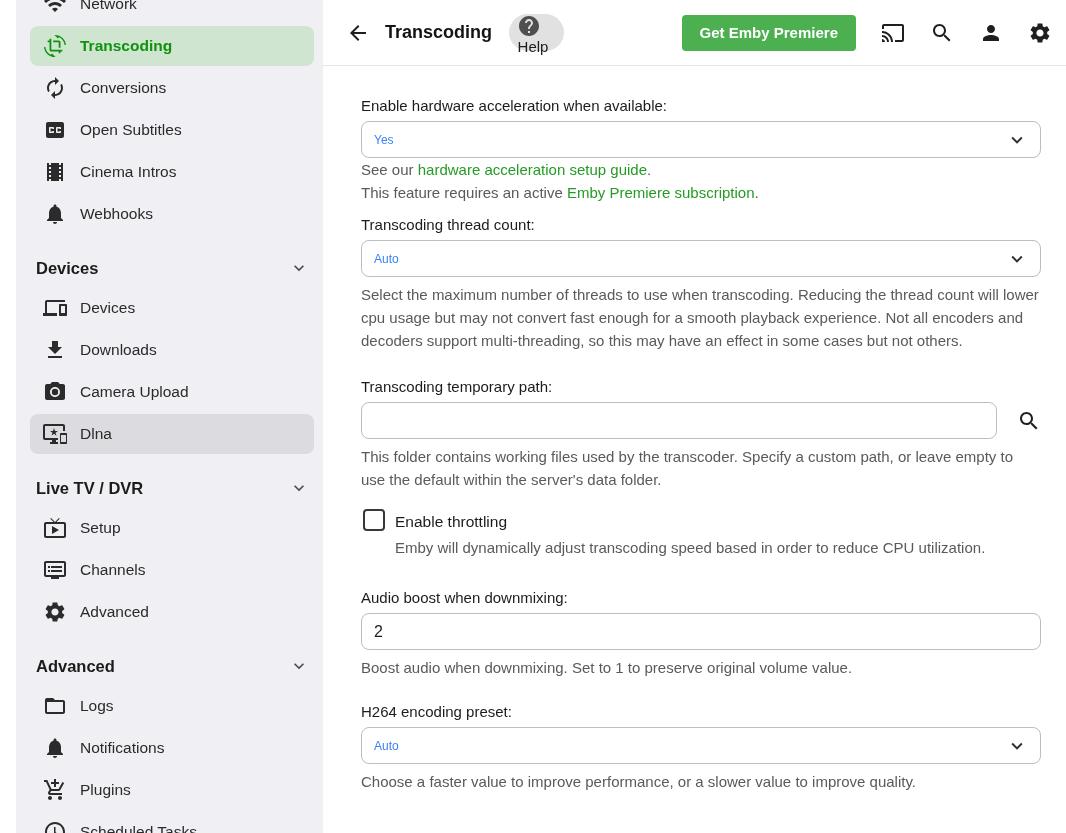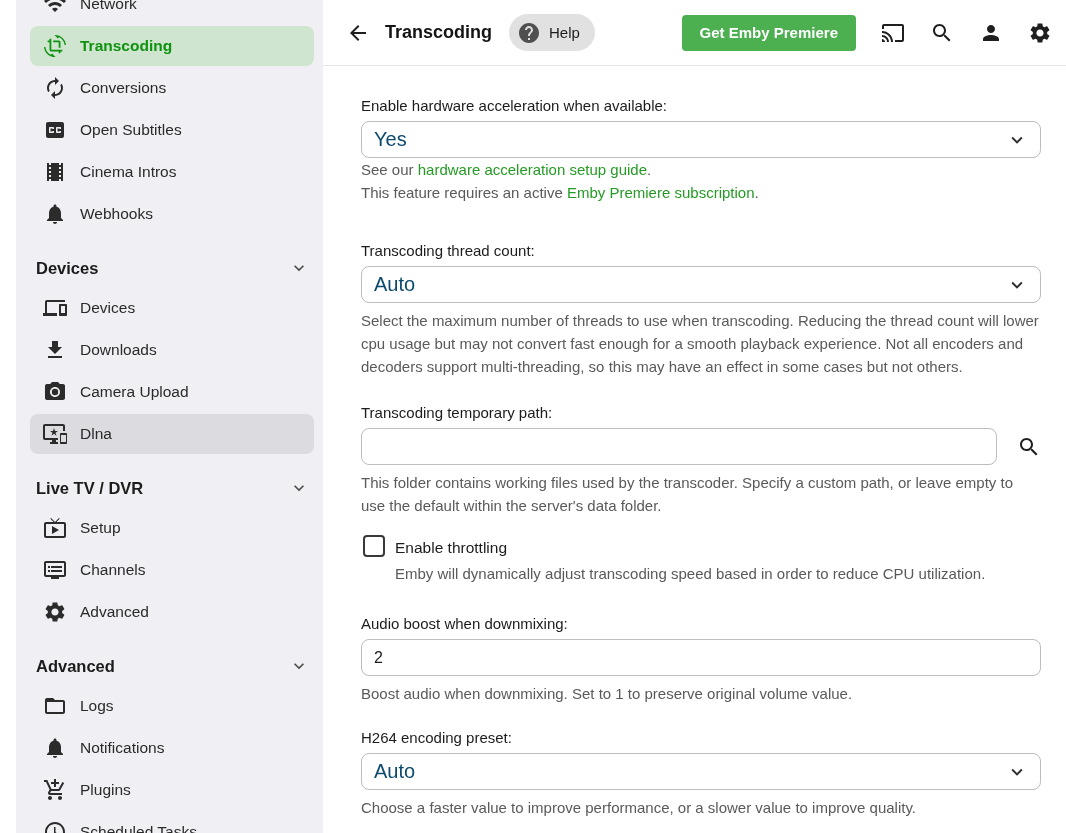--- a/index.html
+++ b/index.html
@@ -26,52 +26,52 @@
   .side-scrollbar { position:absolute; left:315px; top:368px; width:6px; height:377px;
     border-radius:3px; background:#9b9b9b; }
 
   
   .main { position:absolute; left:323px; top:0; right:0; bottom:0; background:#fff; }
   .topbar { height:66px; display:flex; align-items:center; padding:0 14px 0 23px;
     border-bottom:1px solid #e6e6e6; background:#fff; }
   .topbar .back { width:24px; height:24px; color:#1f1f1f; cursor:pointer; }
   .topbar .title { margin-left:15px; font-size:18px; font-weight:bold; color:#141414; }
   .help-pill { margin-left:17px; height:37px; border-radius:19px; background:#e1e1e1;
-    display:flex; align-items:center; padding:0 15px 0 8px; cursor:pointer; }
+    display:flex; align-items:center; padding:0 15px 0 8px; cursor:pointer;flex-direction:column; }
   .help-pill .hic { width:24px; height:24px; color:#4f4f4f; margin-right:8px; }
   .help-pill .htxt { font-size:15px; color:#1c1c1c; }
   .premiere-btn { margin-left:auto; height:36px; border:none; border-radius:4px;
     background:#4caf50; color:#fff; font-family:inherit; font-size:15px; font-weight:bold;
     padding:0 18px; cursor:pointer; }
   .top-icons { display:flex; align-items:center; }
   .top-icons .tic { width:24px; height:24px; color:#1f1f1f; margin-left:25px; cursor:pointer; }
 
   .content { padding:31px 25px 0 38px; }
   .group { margin-bottom:0; }
   .field-label { display:block; font-size:15px; color:#1c1c1c; margin-bottom:7px; }
   .select-box { height:37px; border:1px solid #bdbdbd; border-radius:8px; background:#fff;
     display:flex; align-items:center; padding:0 12px; cursor:pointer; }
-  .select-box .val { font-size:20px; color:#0c4a6e; flex:1; }
+  .select-box .val { font-size:12px; color:#3b82f6; flex:1; }
   .select-box .sel-chev { width:22px; height:22px; color:#2f2f2f; }
   .text-input { width:100%; height:37px; border:1px solid #bdbdbd; border-radius:8px;
     background:#fff; font-family:inherit; font-size:16px; color:#1c1c1c; padding:0 12px; }
   .desc { font-size:15px; color:#5a5a5a; line-height:23px; margin-top:6px; }
   .help-line { font-size:15px; color:#5a5a5a; line-height:23px; }
   .help-line:first-of-type { margin-top:6px; }
   .green-link { color:#259b25; cursor:pointer; text-decoration:none; }
   .path-row { display:flex; align-items:center; }
   .path-row .text-input { flex:1; }
   .path-row .search-btn { width:24px; height:24px; margin-left:20px; color:#1f1f1f; cursor:pointer; }
   .check-row { display:flex; align-items:flex-end; padding-left:2px; }
   .checkbox { width:22px; height:22px; border:2px solid #383838; border-radius:4px;
     background:#fff; cursor:pointer; flex:0 0 22px; }
   .check-lbl { margin-left:10px; font-size:15.5px; color:#1c1c1c; }
   .check-desc { margin-left:34px; margin-top:5px; }
 
-  .mt-g1 { margin-top:38px; } .mt-g2 { margin-top:26px; } .mt-g3 { margin-top:18px; }
+  .mt-g1 { margin-top:12px; } .mt-g2 { margin-top:26px; } .mt-g3 { margin-top:18px; }
   .mt-g4 { margin-top:30px; } .mt-g5 { margin-top:24px; }
   svg { display:block; }
 </style>
 </head>
 <body>
 
 <aside class="sidebar">
   <div class="side-inner">
 
     <div class="side-item">

